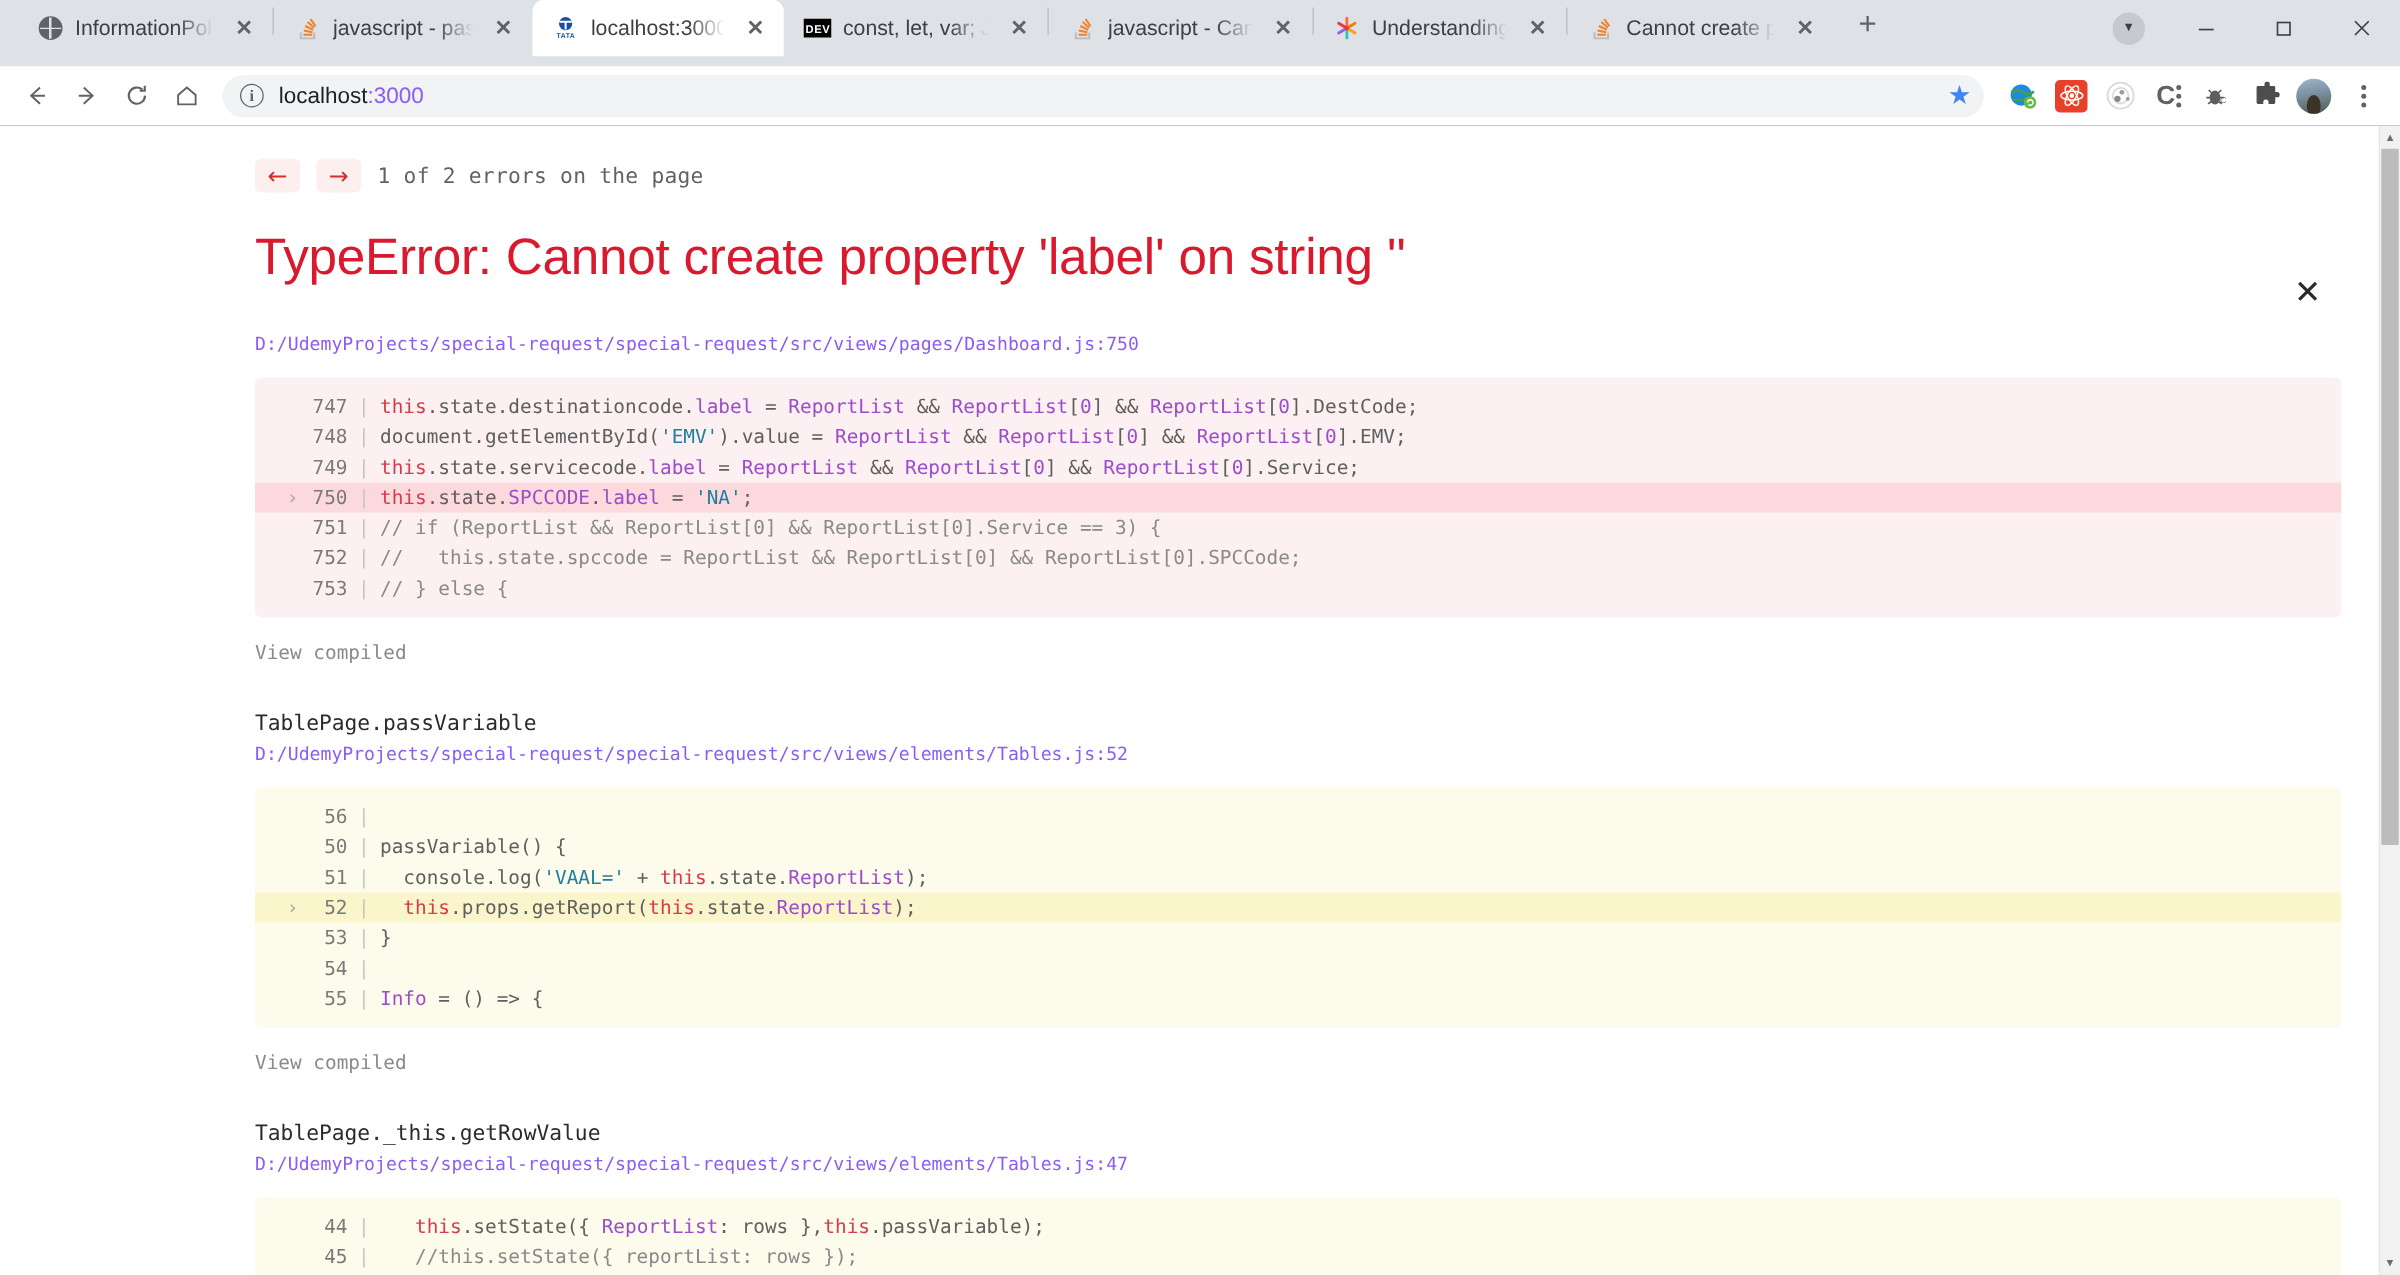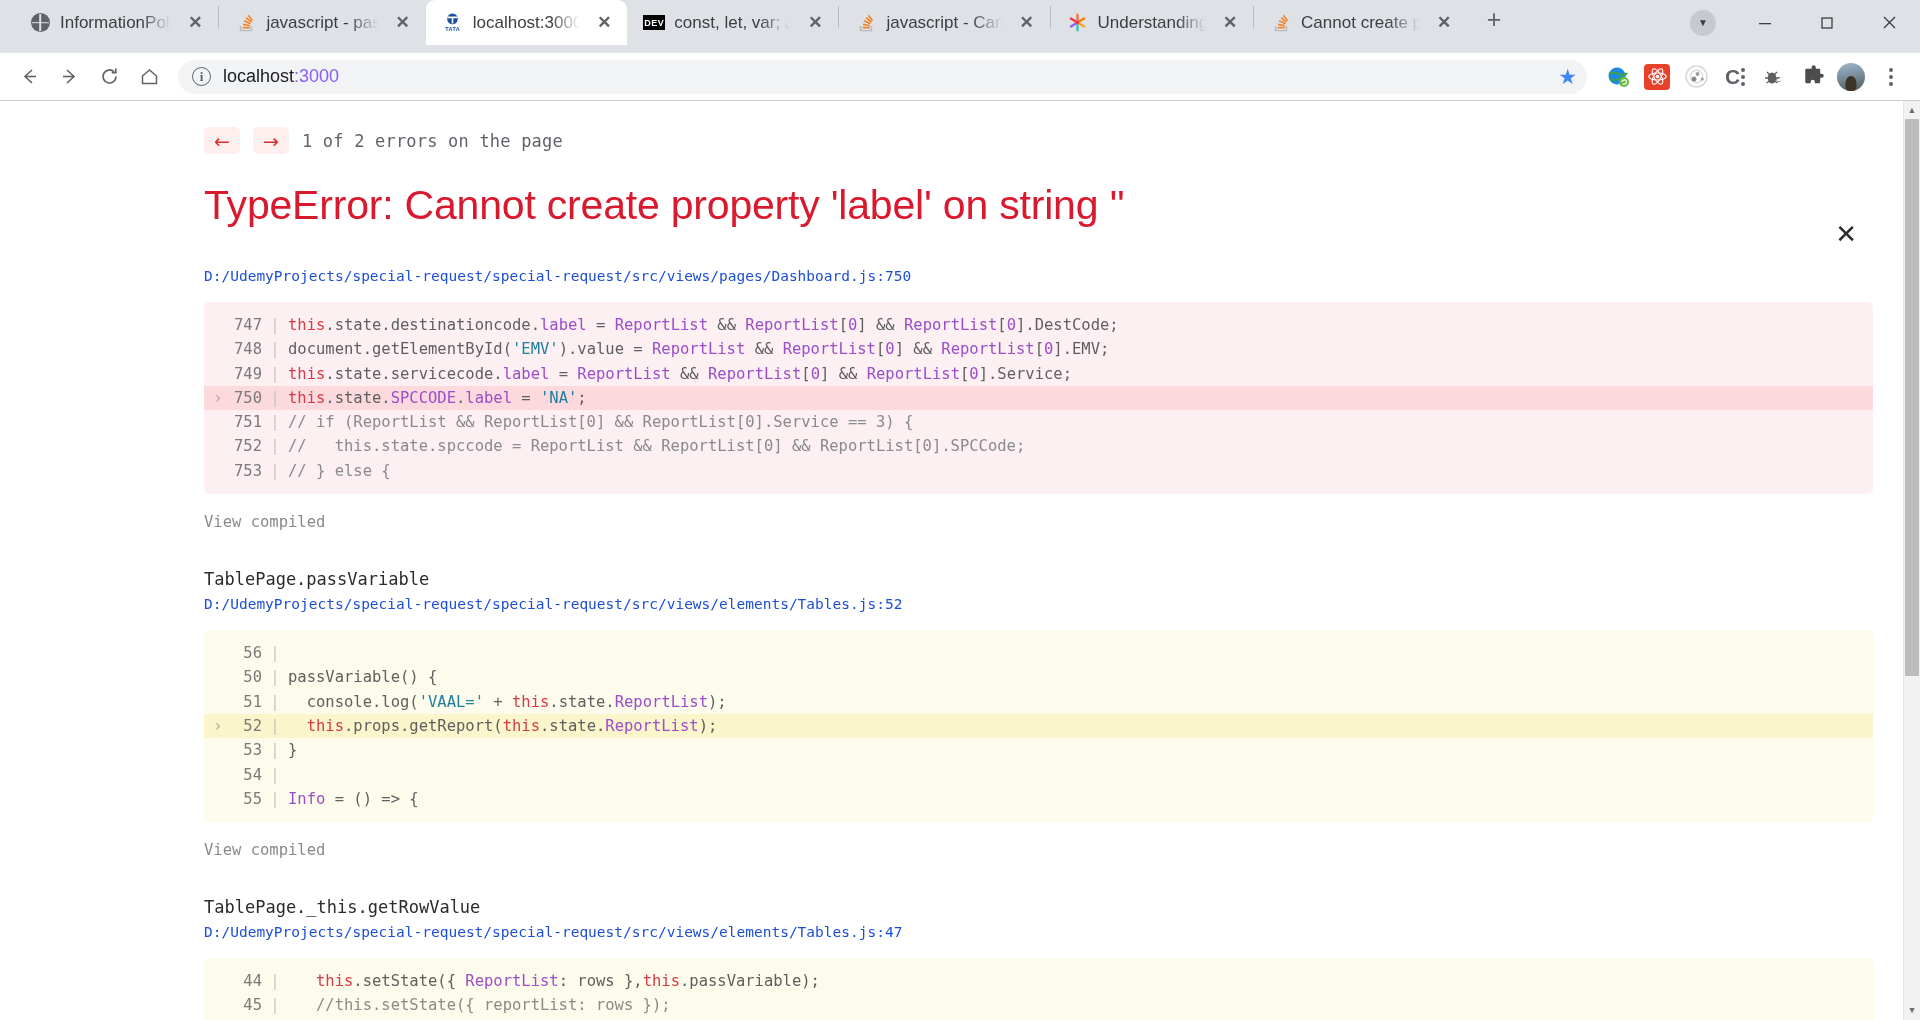--- a/index.html
+++ b/index.html
@@ -172,36 +172,36 @@
     font-family: "Liberation Sans", sans-serif;
   }
 
   .frame { margin-bottom: 2px; }
   .frame-fn {
     font-family: "DejaVu Sans Mono", monospace;
     font-size: 17px; color: #2b2b2b; margin-bottom: 7px;
   }
   .frame-file {
     font-family: "DejaVu Sans Mono", monospace;
-    font-size: 14.5px; color: #1d4ed8; margin-bottom: 18px;
+    font-size: 14.5px; color: #8b5cf6; margin-bottom: 18px;
   }
 
   .codeblock {
     border-radius: 5px;
     padding: 11px 0;
     font-family: "DejaVu Sans Mono", monospace;
     font-size: 15.5px;
     line-height: 24.3px;
     overflow: hidden;
     margin-bottom: 19px;
   }
   .codeblock.err { background: #fcf0f2; }
   .codeblock.warn { background: #fdfbeb; }
 
-  .cline { display: flex; white-space: pre; padding-left: 6px; }
+  .cline { display: flex; white-space: pre; padding-left: 22px; }
   .cline.hl-err { background: #fbd9dd; }
   .cline.hl-warn { background: #fbf5cb; }
   .caret { width: 16px; flex: 0 0 16px; color: #a8a8a8; text-align: center; }
   .lnum { width: 36px; flex: 0 0 36px; text-align: right; color: #7a7a7a; }
   .bar { width: 26px; flex: 0 0 26px; text-align: center; color: #c6c6c6; }
   .ccode { color: #5f5f5f; }
 
   .tok-kw   { color: #d73a49; }
   .tok-prop { color: #9b4dca; }
   .tok-str  { color: #1f7f9e; }

